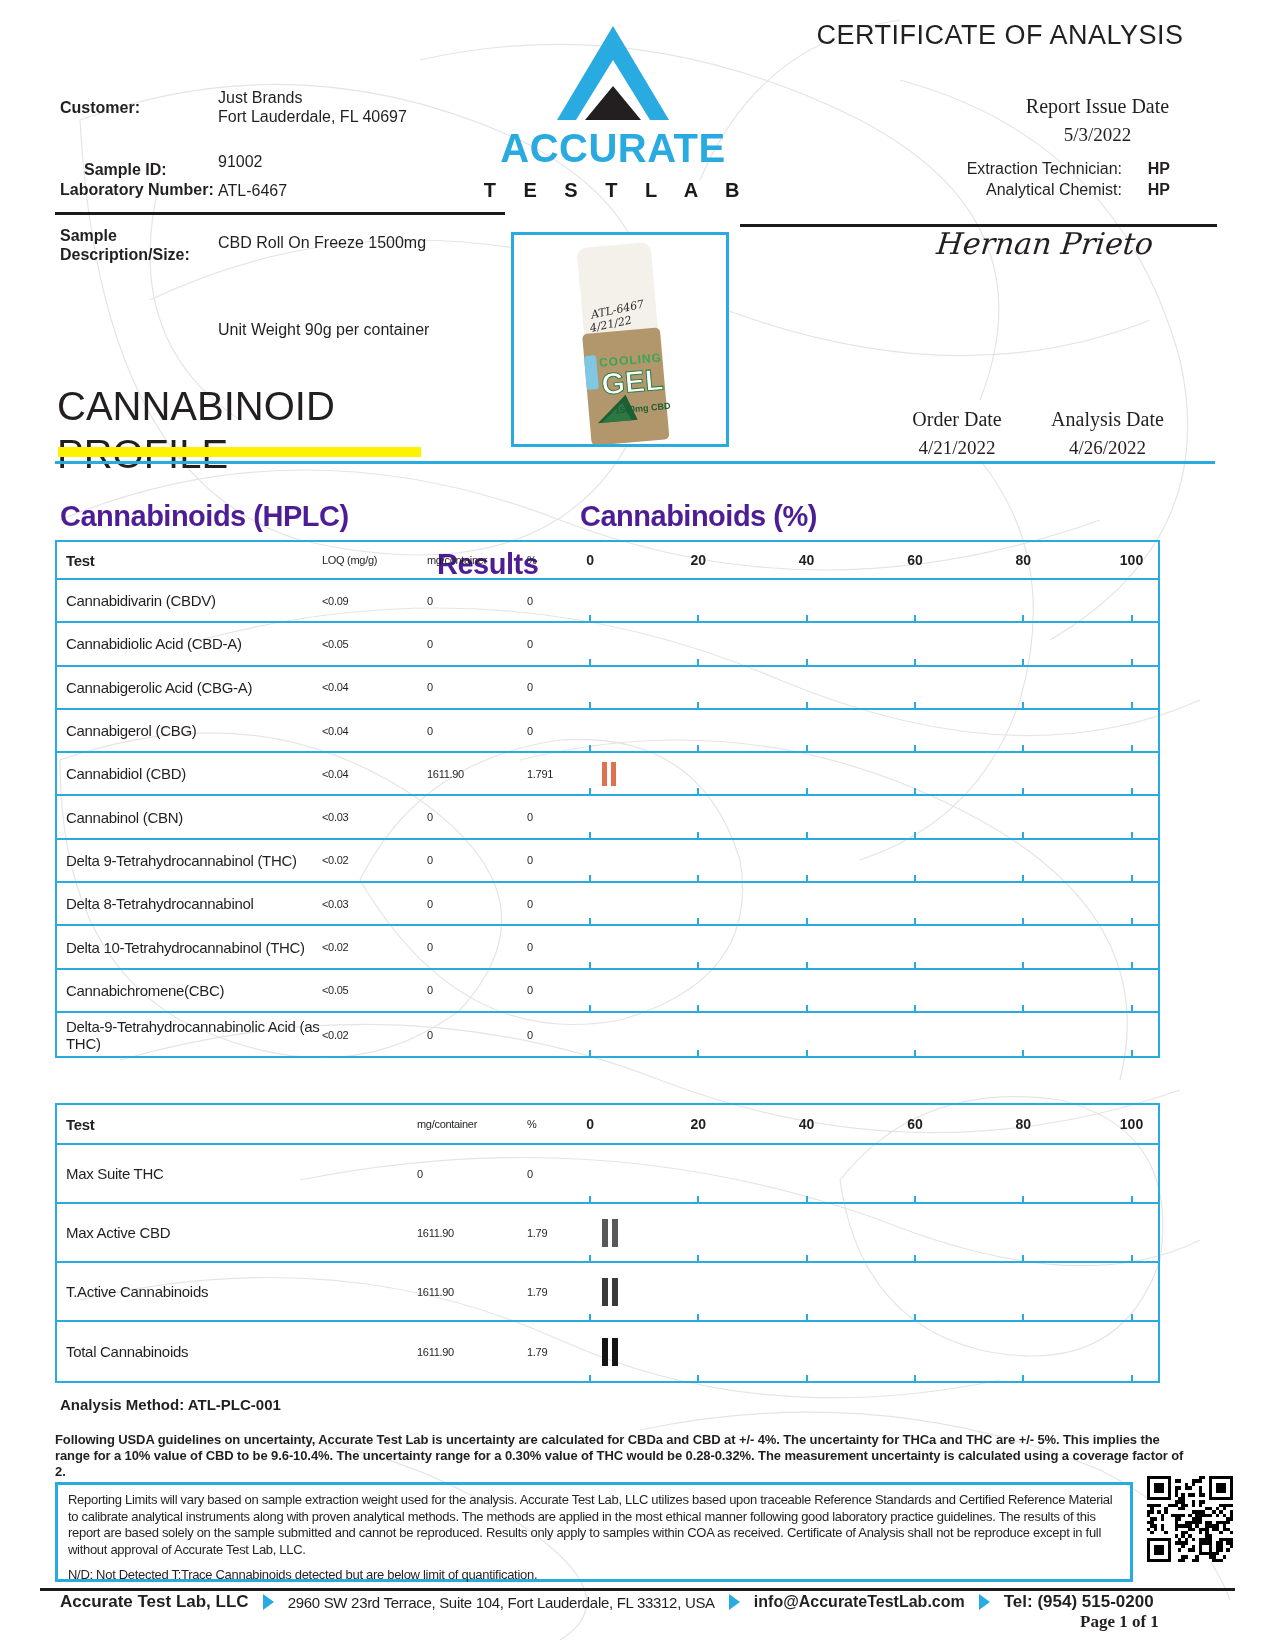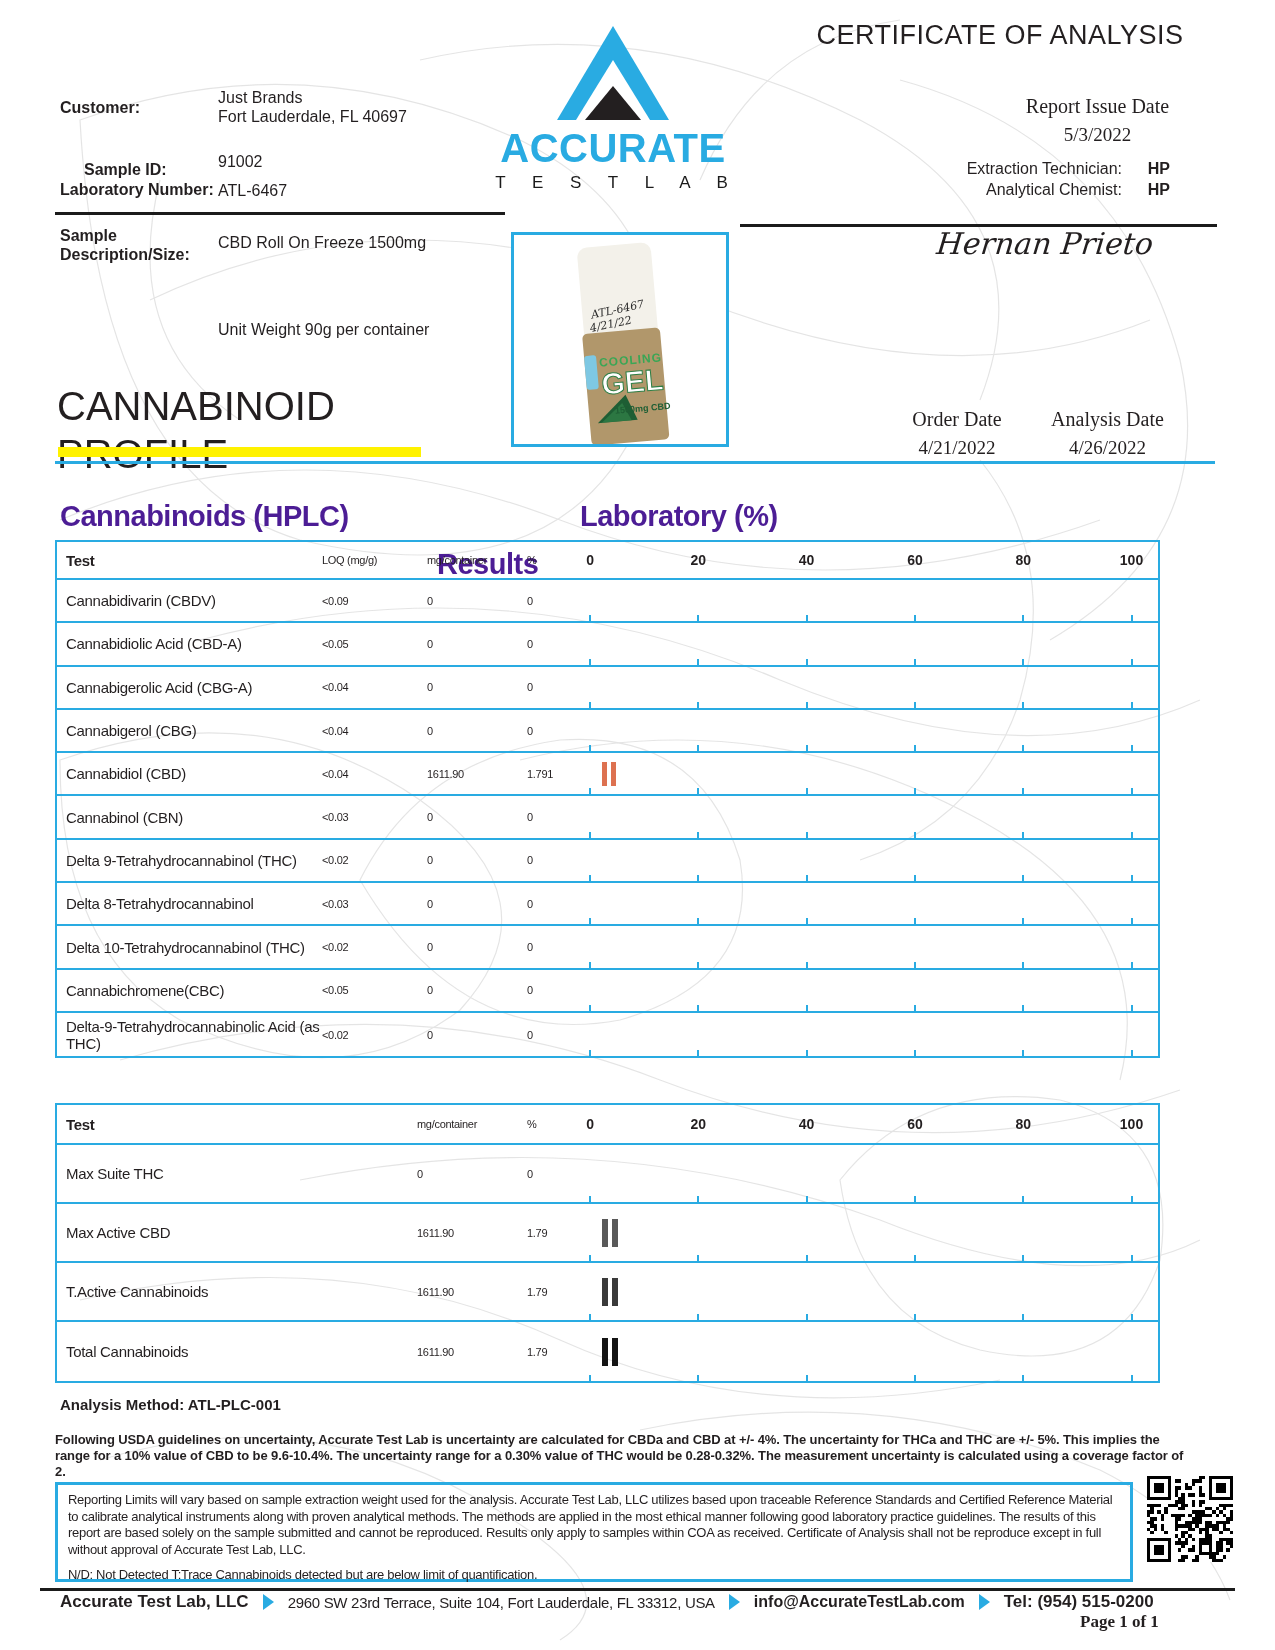--- a/index.html
+++ b/index.html
@@ -15,21 +15,21 @@
   
   .lbl{font-weight:bold;font-size:16px;line-height:19px;}
   .val{font-size:16px;line-height:19px;}
 
   .rule-dark{background:#1b1b1b;height:3px;}
   .rule-cyan{background:#29abe2;height:3px;}
 
   
   .logo{left:468px;top:26px;width:290px;text-align:center;}
   .logo-name{font-size:40px;font-weight:bold;color:#29abe2;letter-spacing:0.5px;line-height:40px;margin-top:4px;}
-  .logo-sub{font-size:17px;font-weight:normal;color:#1b1b1b;letter-spacing:11px;margin-top:5px;padding-left:8px;}
+  .logo-sub{font-size:20px;font-weight:bold;color:#1b1b1b;letter-spacing:11px;margin-top:11px;padding-left:8px;}
 
   .cert-title{left:790px;top:20px;width:420px;text-align:center;font-size:27px;letter-spacing:0.5px;}
 
   .serif-block{text-align:center;}
   .serif-lab{font-size:20px;}
   .serif-date{font-size:19px;margin-top:6px;}
 
   .tech-grid{left:860px;top:158px;width:310px;font-size:16px;line-height:21px;}
   .tech-row{display:flex;justify-content:flex-end;}
   .tech-row .t-lab{text-align:right;}
@@ -192,21 +192,21 @@
   </div>
   <div class="abs serif serif-block" style="left:1040px;top:408px;width:135px;">
     <div class="serif-lab">Analysis Date</div>
     <div class="serif-date">4/26/2022</div>
   </div>
 
   <div class="abs rule-cyan" style="left:55px;top:461px;width:1160px;"></div>
 
   <div class="abs sec-title" style="left:60px;top:500px;">Cannabinoids (HPLC)</div>
   <div class="abs sec-title" style="left:437px;top:500px;margin-top:48px;">Results</div>
-  <div class="abs sec-title" style="left:580px;top:500px;">Laboratory (%)</div>
+  <div class="abs sec-title" style="left:580px;top:500px;">Cannabinoids (%)</div>
 
   <div class="abs coa-table hplc" style="top:540px;">
     <div class="t-head hplc-grid">
       <div class="c-test cond">Test</div>
       <div class="c-loq">LOQ (mg/g)</div>
       <div class="c-mg">mg/container</div>
       <div class="c-pct">%</div>
       <div class="c-chart" id="hplc-scale">
           <span class="scale-num" style="left: 1.4%;">0</span>
           <span class="scale-num" style="left: 20.2%;">20</span>

